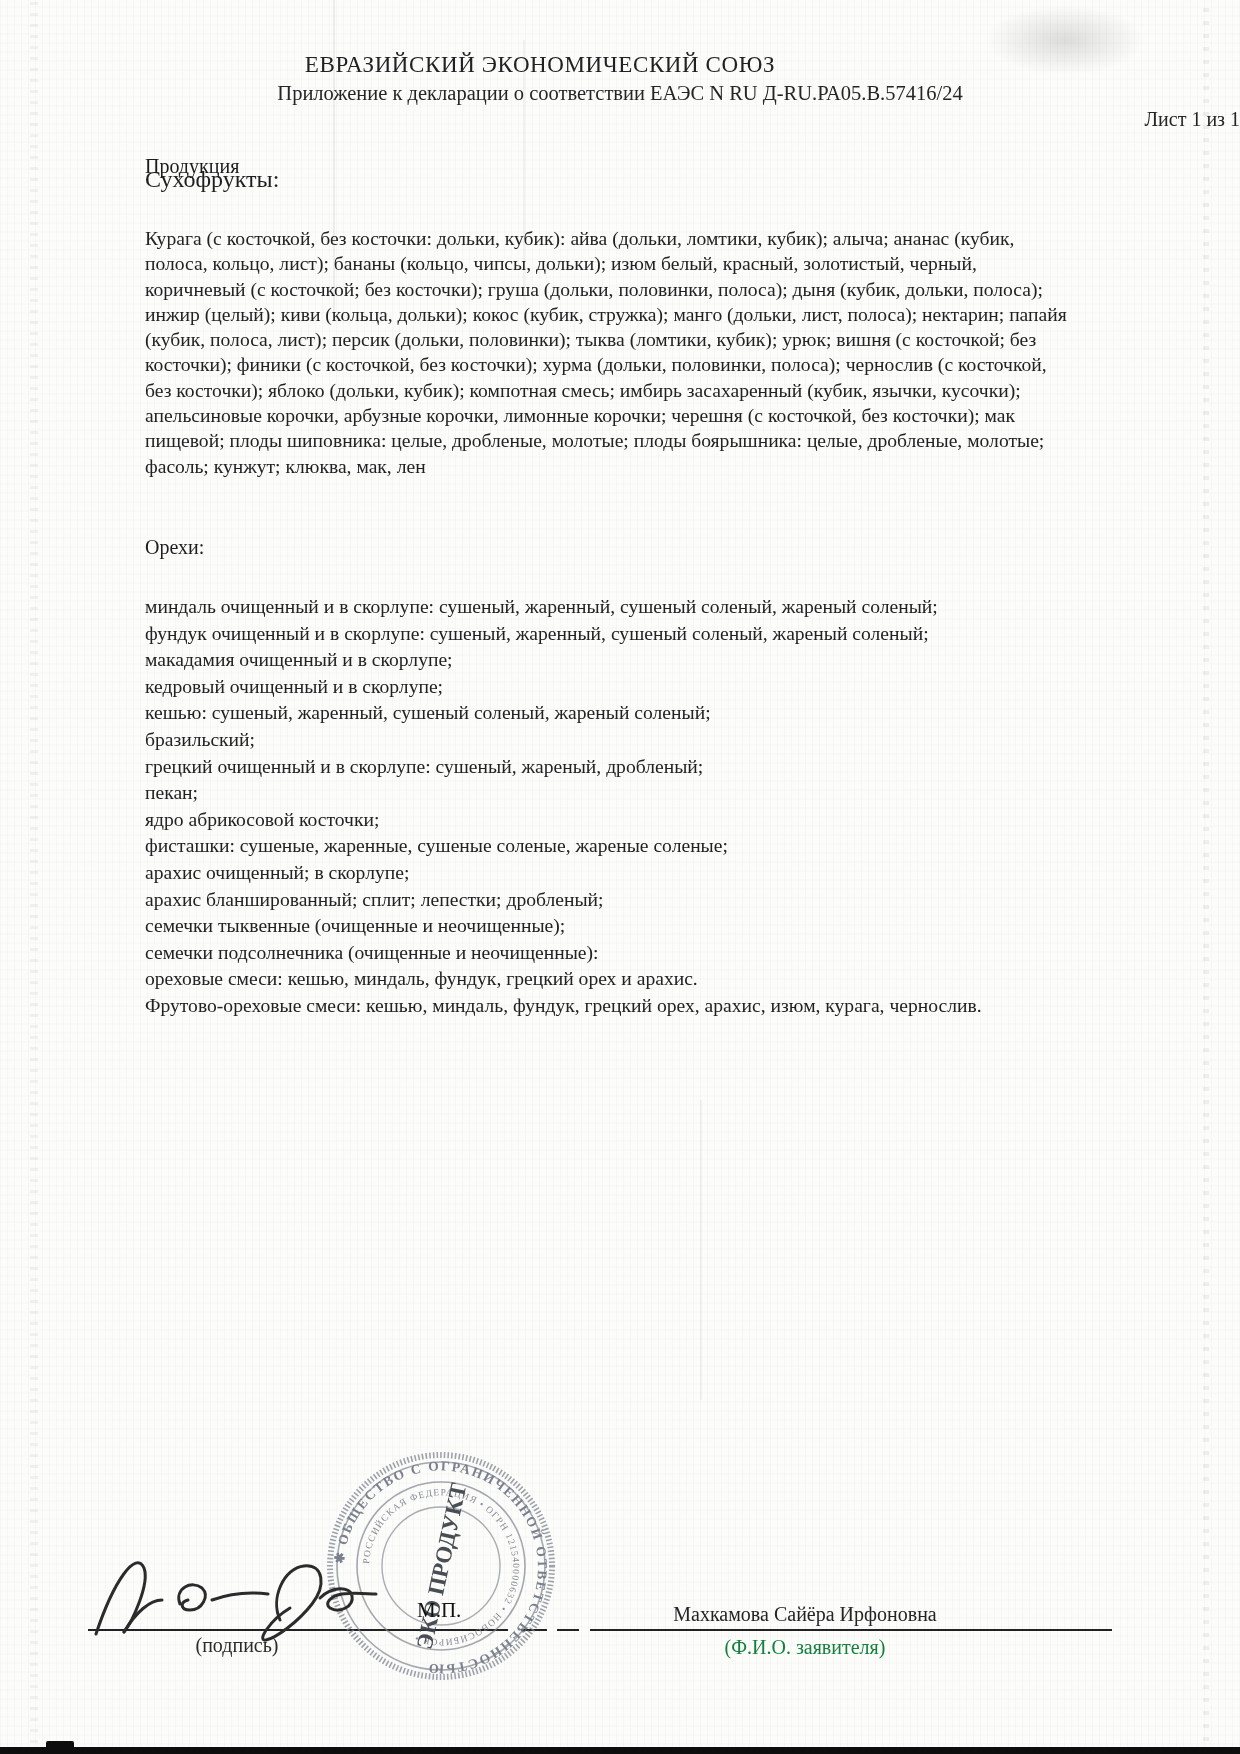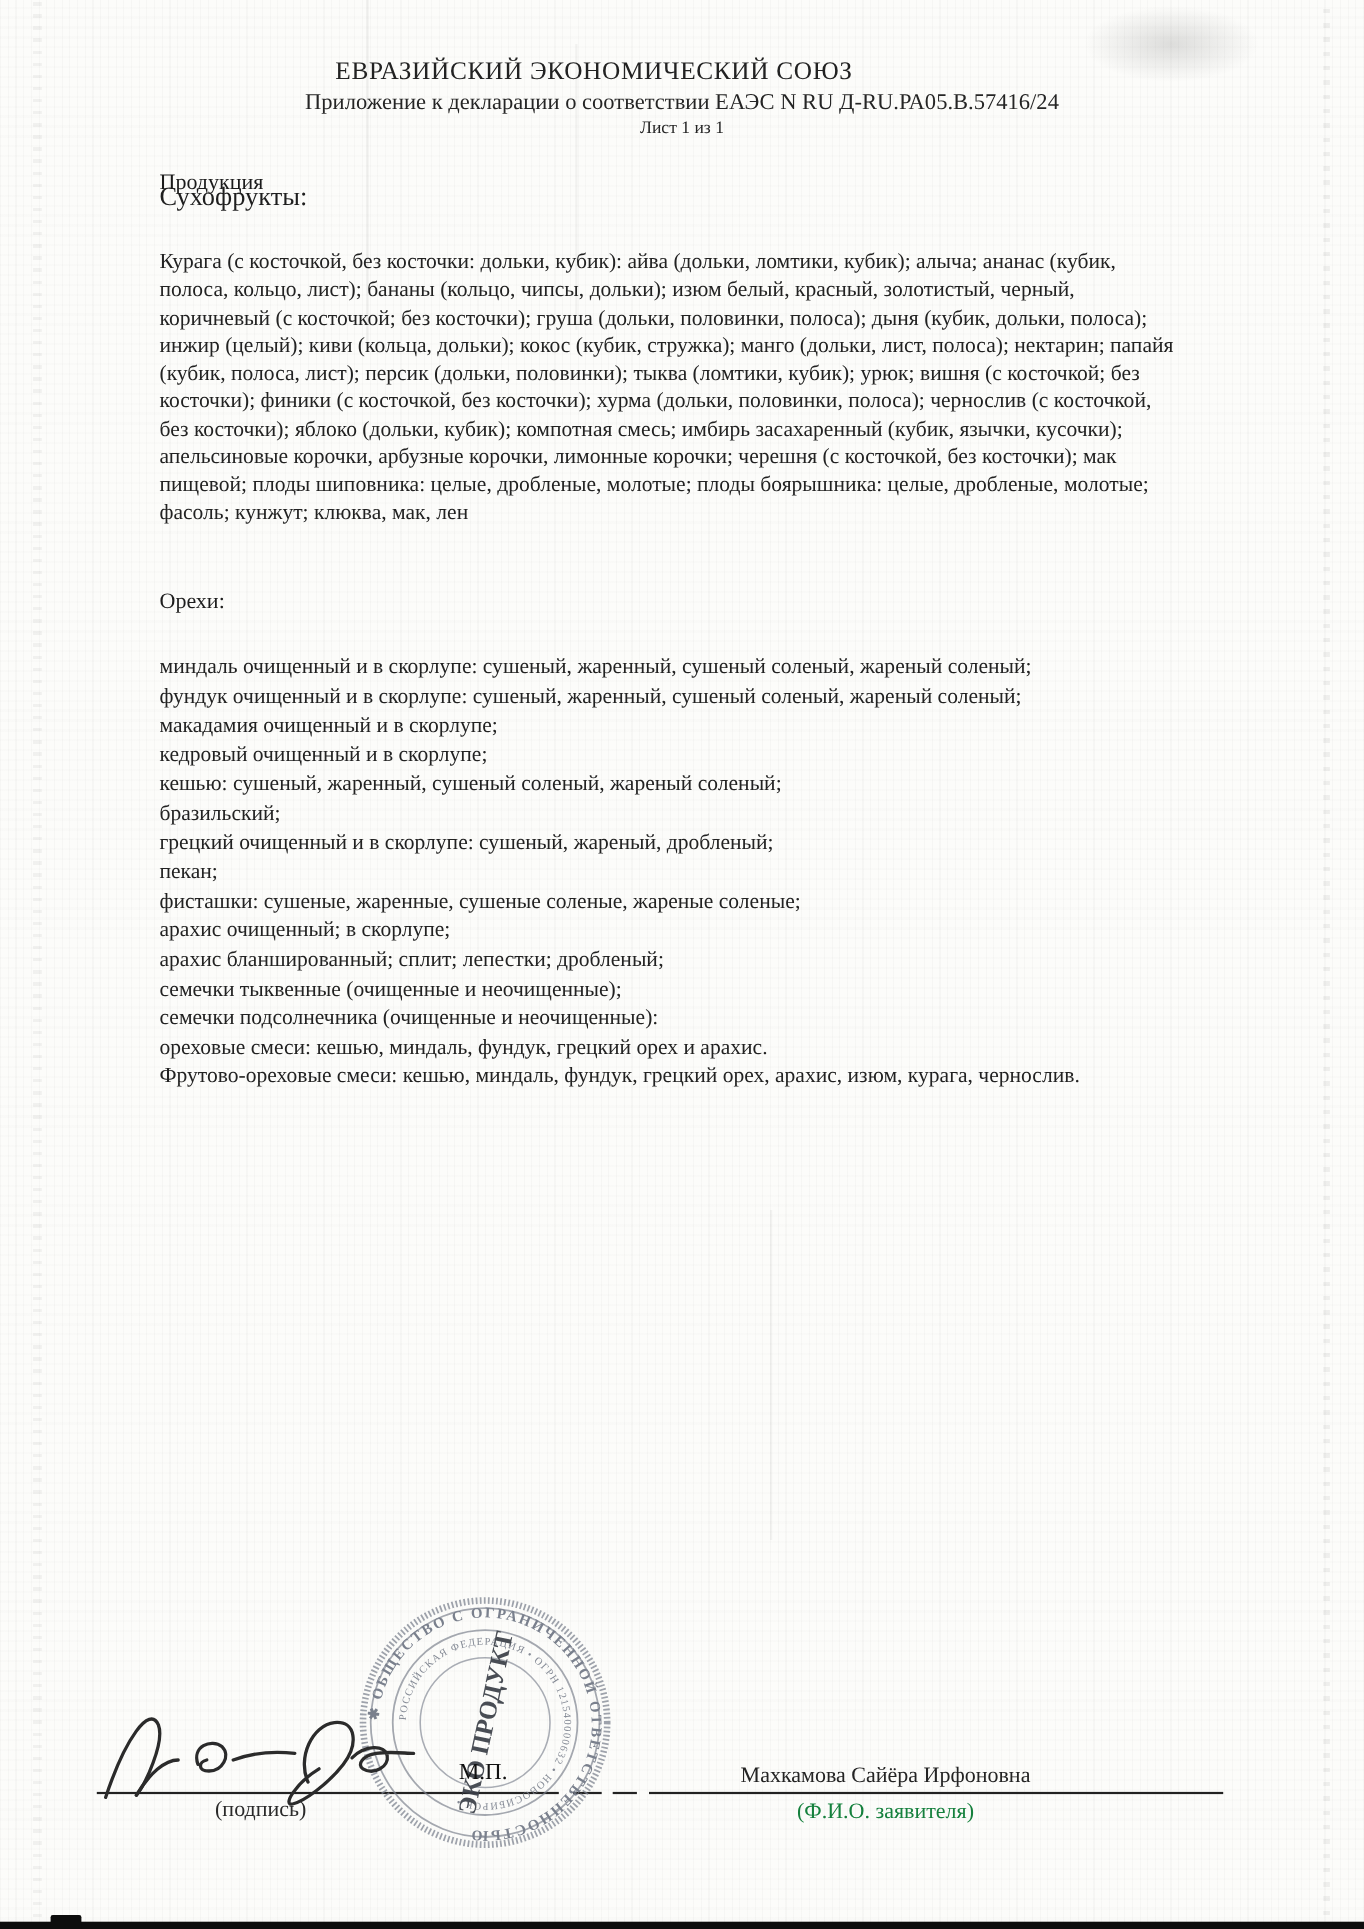--- a/index.html
+++ b/index.html
@@ -9,21 +9,21 @@
   .page::before{content:"";position:absolute;inset:0;pointer-events:none;
     background:
       repeating-linear-gradient(90deg, rgba(90,90,90,.035) 0 1px, transparent 1px 7px),
       repeating-linear-gradient(0deg, rgba(120,120,120,.018) 0 2px, transparent 2px 9px);
     mix-blend-mode:multiply;}
   .streak{position:absolute;pointer-events:none;}
   .abs{position:absolute;}
   .center{text-align:center;}
   .hdr1{left:0;width:1080px;top:52px;font-size:23px;letter-spacing:.6px;color:#222;}
   .hdr2{left:0;width:1240px;top:82px;font-size:20.5px;color:#252525;font-family:Liberation Serif, serif;}
-  .hdr3{left:0;width:1240px;top:108px;font-size:16px;color:#252525;}
+  .hdr3{left:0;width:1240px;top:108px;font-size:20px;color:#252525;text-align:right;}
   .sec-title{left:145px;top:155px;font-size:20px;font-weight:normal;color:#1b1b1b;}
   .sub-title{left:145px;top:166px;font-size:24px;}
   .para{left:145px;top:226px;width:922px;font-size:19.6px;line-height:25.3px;color:#222;}
   .nuts-title{left:145px;top:536px;font-size:20px;}
   .nuts{left:145px;top:594px;width:950px;font-size:19.6px;line-height:26.6px;color:#222;}
   .nuts div{white-space:nowrap;}
   .sig-line{position:absolute;top:1629px;height:2px;background:#222;}
   .sig-label{left:172px;top:1634px;width:130px;font-size:20px;color:#2a2a2a;}
   .mp{left:417px;top:1598px;font-size:21px;color:#111;z-index:5;}
   .name{left:600px;top:1603px;width:410px;font-size:20px;color:#242424;}
@@ -53,20 +53,21 @@
 
   <div class="abs nuts">
     <div>миндаль очищенный и в скорлупе: сушеный, жаренный, сушеный соленый, жареный соленый;</div>
     <div>фундук очищенный и в скорлупе: сушеный, жаренный, сушеный соленый, жареный соленый;</div>
     <div>макадамия очищенный и в скорлупе;</div>
     <div>кедровый очищенный и в скорлупе;</div>
     <div>кешью: сушеный, жаренный, сушеный соленый, жареный соленый;</div>
     <div>бразильский;</div>
     <div>грецкий очищенный и в скорлупе: сушеный, жареный, дробленый;</div>
     <div>пекан;</div>
+    <div>ядро абрикосовой косточки;</div>
     <div>фисташки: сушеные, жаренные, сушеные соленые, жареные соленые;</div>
     <div>арахис очищенный; в скорлупе;</div>
     <div>арахис бланшированный; сплит; лепестки; дробленый;</div>
     <div>семечки тыквенные (очищенные и неочищенные);</div>
     <div>семечки подсолнечника  (очищенные и неочищенные):</div>
     <div>ореховые смеси: кешью, миндаль, фундук, грецкий орех и арахис.</div>
     <div>Фрутово-ореховые смеси: кешью, миндаль, фундук, грецкий орех, арахис, изюм, курага, чернослив.</div>
   </div>
 
   <div class="abs sig-wrap">

